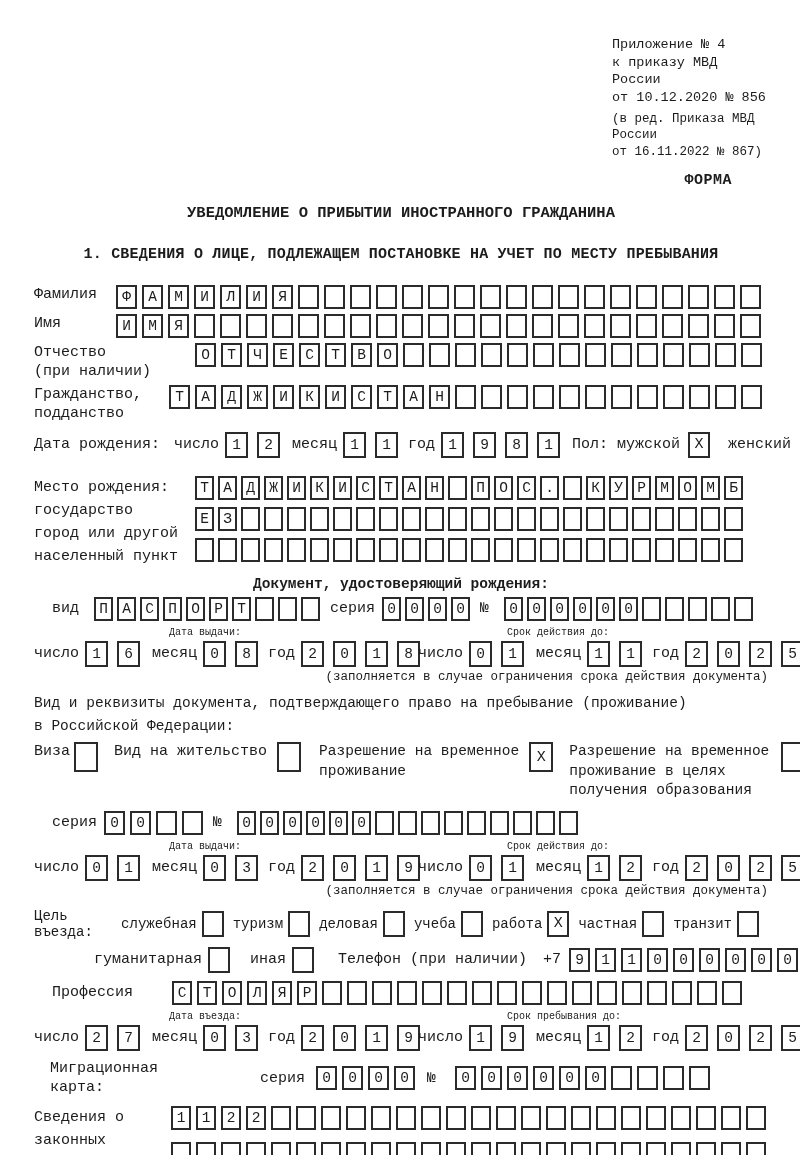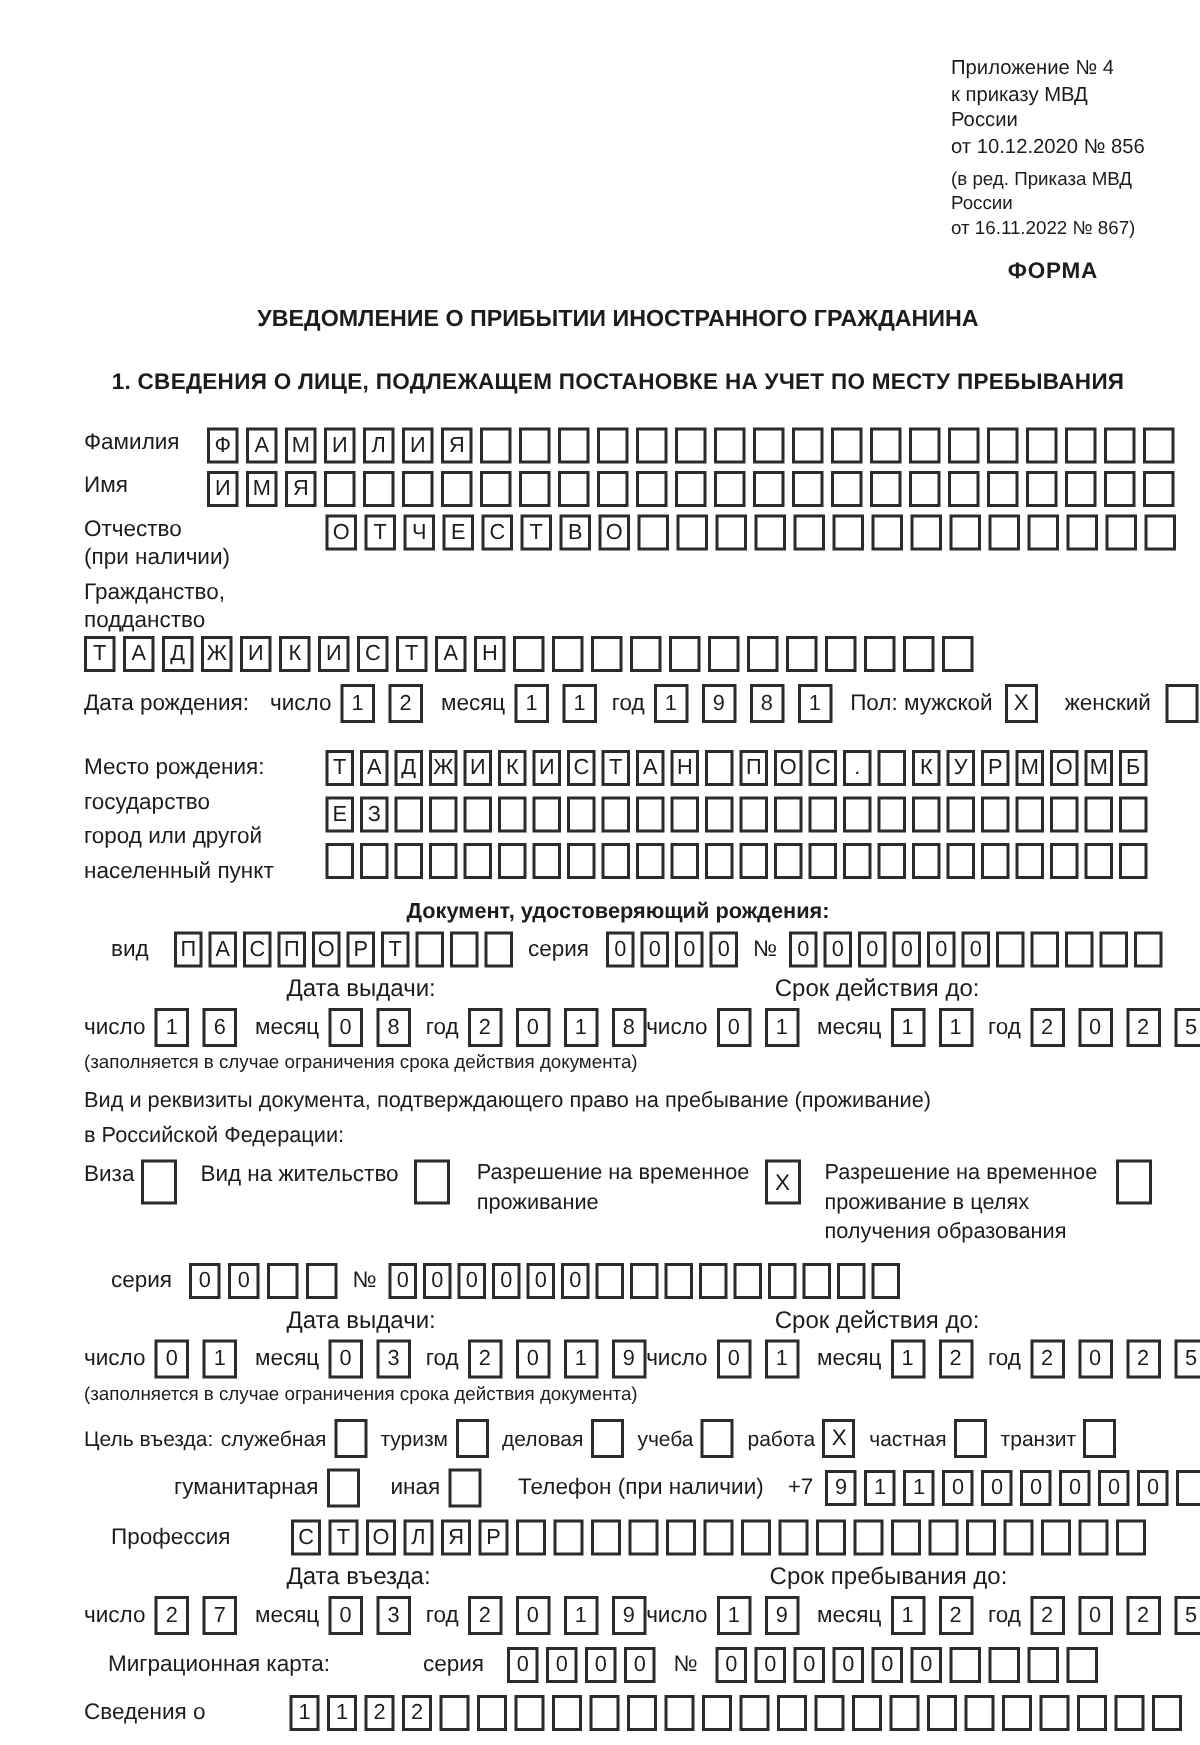--- a/index.html
+++ b/index.html
@@ -1,20 +1,20 @@
 <!DOCTYPE html>
 <html><head>
 <meta charset="utf-8">
 <style>
   * { box-sizing: border-box; }
   html,body { margin:0; padding:0; background:#ffffff; }
   .page {
     width:800px; height:1155px; background:#fff; color:#1c1c1c;
-    font-family:Liberation Sans, sans-serif;
-    padding:36px 32px 0 56px; overflow:hidden; position:relative;
+    font-family:Liberation Mono, monospace;
+    padding:36px 32px 0 34px; overflow:hidden; position:relative;
   }
   
   .annex { margin-left:578px; font-size:13.5px; line-height:1.3; }
   .annex .edition { margin-top:5px; font-size:12.5px; line-height:1.3; }
   .form-label { text-align:right; padding-right:36px; font-weight:bold; font-size:15px; margin-top:12px; letter-spacing:.5px; }
   .title { text-align:center; font-weight:bold; font-size:15.5px; margin-top:12px; line-height:1.6; }
   .blank-underline { display:inline-block; width:56px; border-bottom:2px solid #222; margin-left:10px; height:14px; }
   .section-heading { text-align:center; font-weight:bold; font-size:15px; margin-top:20px; letter-spacing:.2px; }
   
   .row { display:flex; align-items:flex-start; }
@@ -24,37 +24,37 @@
   .cells-sm { gap:4px; } .cells-sm .cell { width:19px; }
   .cells-md { gap:5px; } .cells-md .cell { width:20px; }
   .cells-date { gap:9px; } .cells-date .cell { width:23px; height:26px; }
   .checkbox { width:22px; height:26px; border:2px solid #2b2b2b; display:inline-flex; align-items:center; justify-content:center; font-size:15px; flex:none; background:#fff; }
   .checkbox.tall { width:24px; height:30px; }
   .stack > .cells { margin-bottom:7px; }
   
   .r-surname { margin-top:22px; } .r-surname > .lbl, .r-name > .lbl { width:82px; }
   .r-name { margin-top:5px; }
   .r-patr { margin-top:5px; } .r-patr > .lbl { width:161px; }
-  .r-cit { margin-top:3px;flex-direction:column; } .r-cit > .lbl { width:135px; }
+  .r-cit { margin-top:3px; } .r-cit > .lbl { width:135px; }
   .r-bdate { margin-top:8px; align-items:center; }
   .r-bdate .m1 { margin-right:14px; } .r-bdate .dl { margin-right:6px; }
   .r-bdate .ml12 { margin-left:12px; } .r-bdate .ml10 { margin-left:10px; }
   .r-bdate .sex1 { margin-left:12px; margin-right:8px; } .r-bdate .sex2 { margin-left:18px; margin-right:10px; }
   .r-bplace { margin-top:18px; } .r-bplace > .lbl { width:161px; line-height:1.55; }
   .doc-heading { text-align:center; font-weight:bold; font-size:14.5px; margin-top:7px; }
   .r-vid { margin-top:5px; padding-left:18px; align-items:center; }
   .r-vid .w-vid { width:42px; } .r-vid .w-ser { width:46px; margin-left:10px; margin-right:6px; } .r-vid .w-num { width:18px; margin-left:10px; margin-right:6px; }
   .date-section { margin-top:6px; }
-  .date-headers { display:flex; font-size:16px; }
+  .date-headers { display:flex; font-size:10px;gap:40px; }
   .dh-left { margin-left:135px; } .dh-right { margin-left:226px; }
   .date-row { display:flex; margin-top:3px; align-items:center; }
   .dg { display:flex; align-items:center; }
   .dg-left { width:384px; }
   .dg .dl1 { margin-right:6px; } .dg .dl2 { margin:0 6px 0 12px; } .dg .dl3 { margin:0 6px 0 10px; }
-  .limit-note { text-align:left; font-size:12.5px; margin-top:3px; }
+  .limit-note { text-align:right; font-size:12.5px; margin-top:3px; }
   .intro { font-size:14.5px; margin-top:8px; line-height:1.6; }
   .r-res { margin-top:4px; }
   .r-res .v1 { margin-right:4px; } .r-res .v2 { margin-left:16px; margin-right:10px; }
   .res-multi { text-align:left; font-size:14.5px; line-height:1.35; flex:none; }
   .r-res .m3 { margin-left:18px; } .r-res .cb3 { margin-left:10px; }
   .r-res .m4 { margin-left:16px; } .r-res .cb4 { margin-left:12px; }
   .r-series { margin-top:10px; padding-left:18px; align-items:center; }
   .r-series .w-ser { width:46px; margin-right:6px; } .r-series .w-num { width:18px; margin-left:10px; margin-right:6px; }
   .r-purpose { margin-top:10px; align-items:center; font-size:14px; }
   .r-purpose .p-item { margin-right:5px; font-size:14px; } .r-purpose .checkbox { margin-right:9px; }

